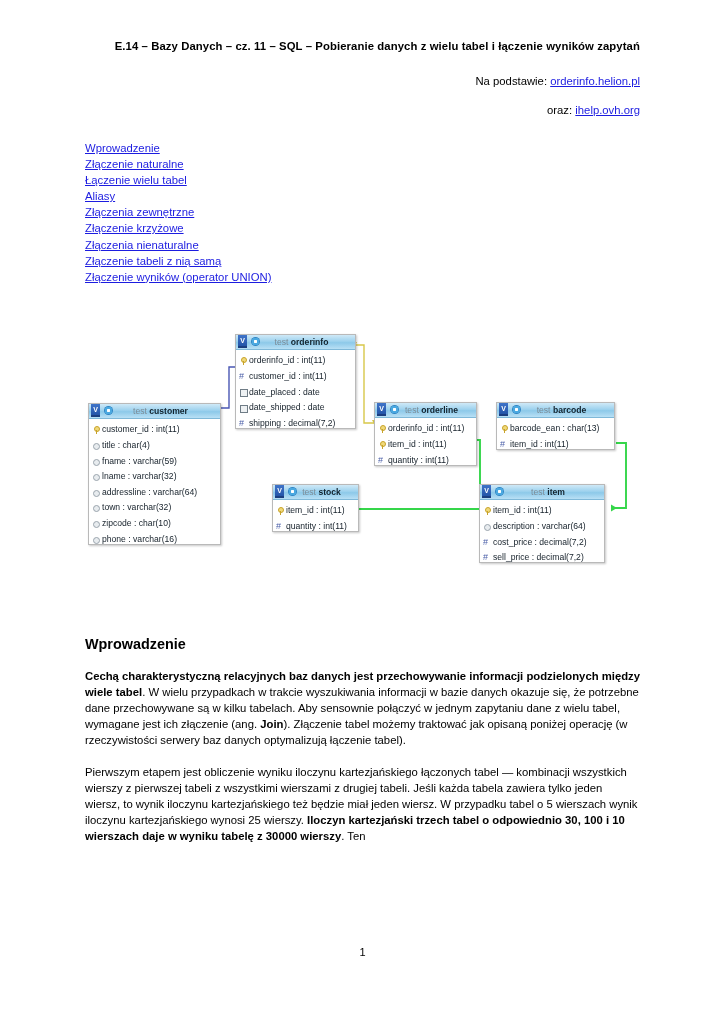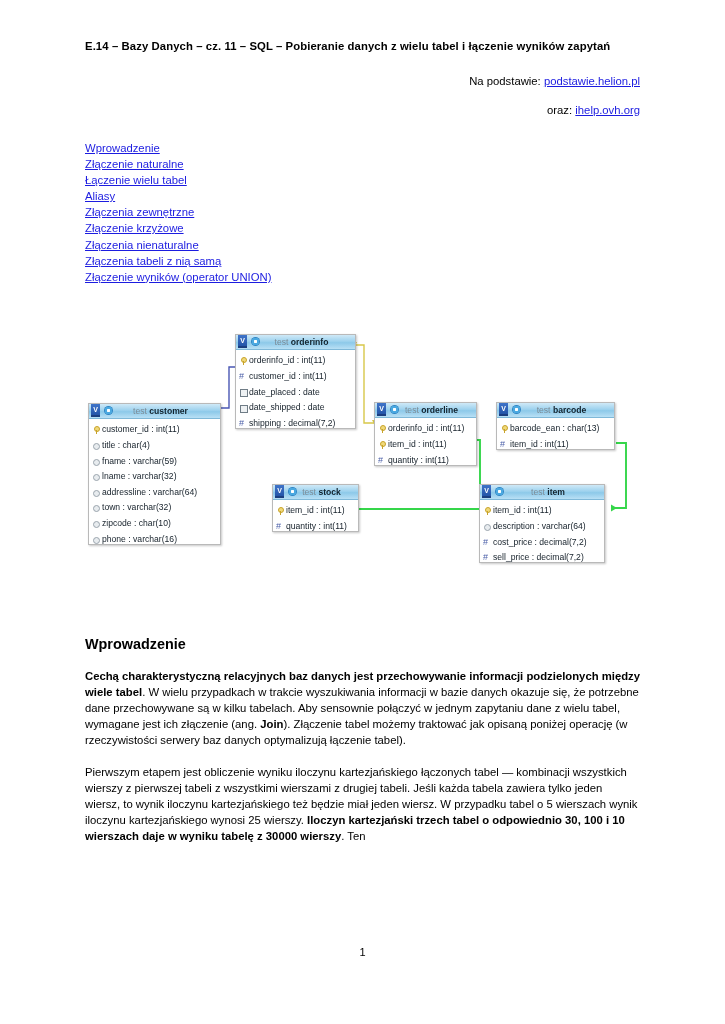--- a/index.html
+++ b/index.html
@@ -23,21 +23,21 @@
     box-sizing: border-box;
     padding: 0 85px;
   }
 
   
   .doc-title {
     margin: 0;
     padding-top: 40px;
     font-size: 11.3px;
     font-weight: bold;
-    text-align: left;
+    text-align: right;
     letter-spacing: 0.1px;
   }
 
   .source-line {
     text-align: right;
     font-size: 11.3px;
     margin-top: 23px;
     padding-right: 0px;
   }
   .source-line.second { margin-top: 17px; }
@@ -222,36 +222,36 @@
   }
 </style>
 </head>
 <body>
 
 <div class="page">
 
   <div class="doc-title">E.14 – Bazy Danych – cz. 11 – SQL – Pobieranie danych z wielu tabel i łączenie wyników zapytań</div>
 
   <div class="source-line">
-    <span>Na podstawie: </span><a class="lnk" href="#">podstawie.helion.pl</a>
+    <span>Na podstawie: </span><a class="lnk" href="#">orderinfo.helion.pl</a>
   </div>
 
   <div class="source-line second">
     <span>oraz: </span><a class="lnk" href="#">ihelp.ovh.org</a>
   </div>
 
   <nav class="toc">
     <a href="#">Wprowadzenie</a>
     <a href="#">Złączenie naturalne</a>
     <a href="#">Łączenie wielu tabel</a>
     <a href="#">Aliasy</a>
     <a href="#">Złączenia zewnętrzne</a>
     <a href="#">Złączenie krzyżowe</a>
     <a href="#">Złączenia nienaturalne</a>
-    <a href="#">Złączenia tabeli z nią samą</a>
+    <a href="#">Złączenie tabeli z nią samą</a>
     <a href="#">Złączenie wyników (operator UNION)</a>
   </nav>
 
   <div class="diagram">
 
     <svg class="conn-svg" viewBox="0 0 560 266">
 
       <path d="M 137 96 L 146 96 L 146 55 L 155 55" fill="none" stroke="#4a57b4" stroke-width="1.4"></path>
       <polygon points="137,92.5 137,99.5 132,96" fill="#4a57b4"></polygon>
       <polygon points="155,51.5 155,58.5 160,55" fill="#4a57b4"></polygon>

